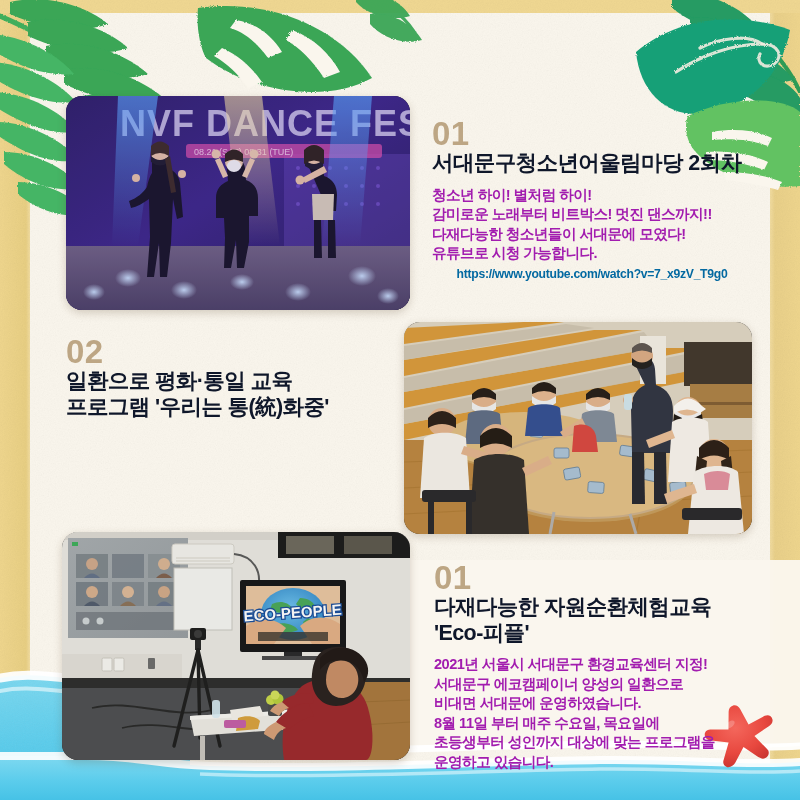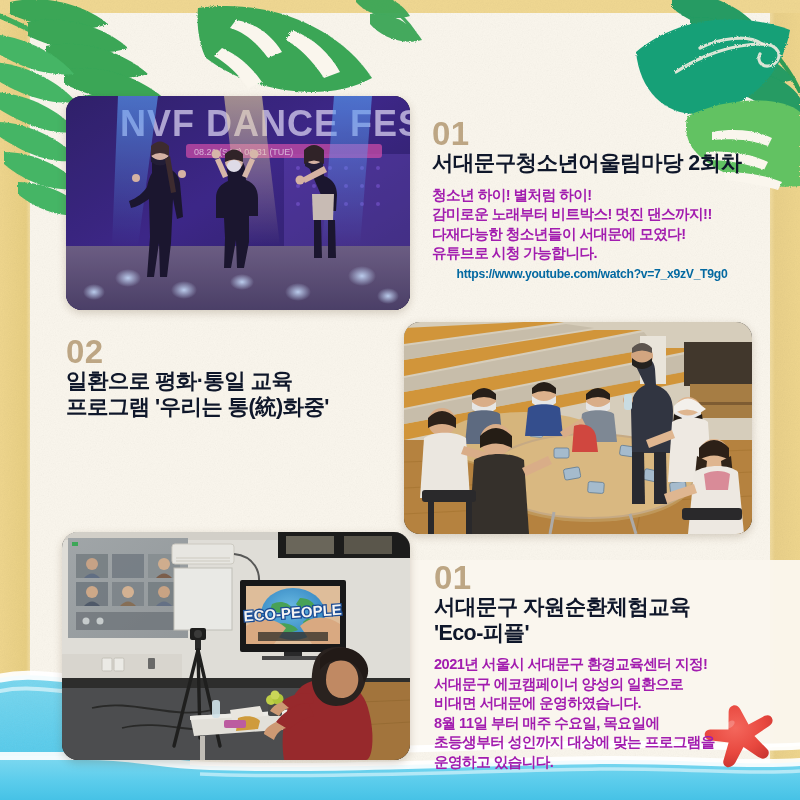--- a/index.html
+++ b/index.html
@@ -697,21 +697,21 @@
   </div>
 
   <div class="block" id="block-2">
     <p class="num">02</p>
     <h2 class="title">일환으로 평화·통일 교육
 프로그램 '우리는 통(統)화중'</h2>
   </div>
 
   <div class="block" id="block-3">
     <p class="num">01</p>
-    <h2 class="title">서대문구 자원순환체험교육
+    <h2 class="title">다재다능한 자원순환체험교육
 'Eco-피플'</h2>
     <p class="body">2021년 서울시 서대문구 환경교육센터 지정!
 서대문구 에코캠페이너 양성의 일환으로
 비대면 서대문에 운영하였습니다.
 8월 11일 부터 매주 수요일, 목요일에
 초등생부터 성인까지 대상에 맞는 프로그램을
 운영하고 있습니다.</p>
   </div>
 
 </div>

